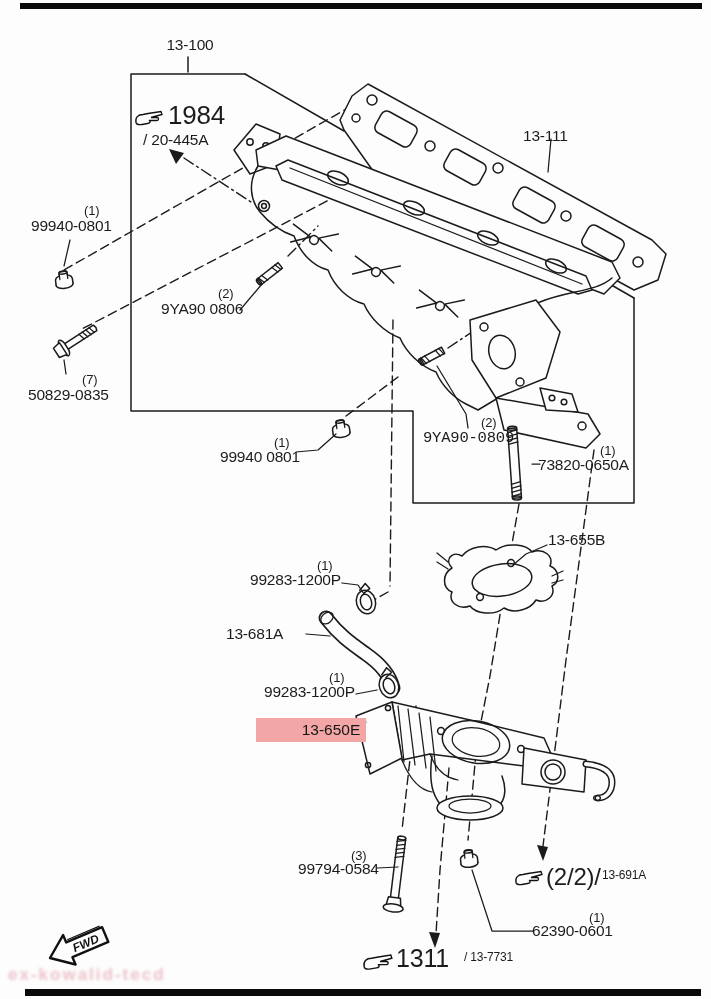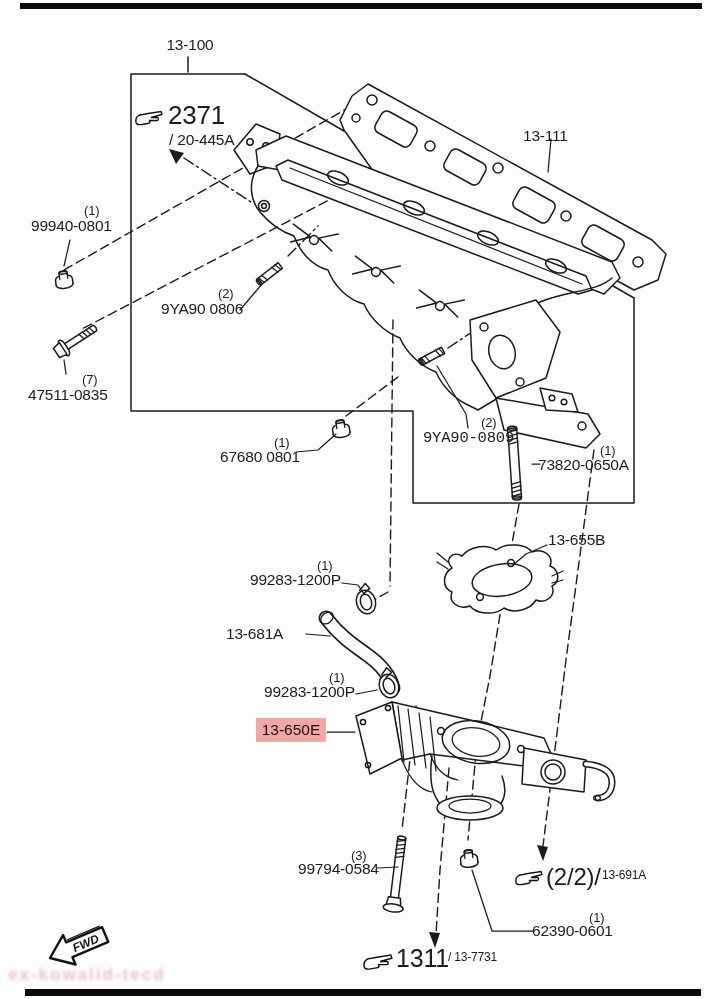--- a/index.html
+++ b/index.html
@@ -7,21 +7,21 @@
          font-family:"Liberation Sans",sans-serif;color:#161616;}
   .bar{position:absolute;background:#0a0a0a;}
   .lbl{position:absolute;white-space:nowrap;letter-spacing:-0.2px;color:#1c1c1c;}
   .pn{font-size:15.5px;}
   .qty{font-size:13px;}
   .big{font-size:26px;}
   .mid{font-size:24px;}
   .ref2{font-size:12px;}
   .hl{position:absolute;left:256px;top:718px;width:70px;height:24px;background:#f2a6a6;
       display:flex;align-items:center;justify-content:center;font-size:15.5px;color:#47191
-9;}
+9;padding-left:40px;}
   .icon{position:absolute;}
   svg{display:block;}
   #art{position:absolute;left:0;top:0;}
   .ln{fill:none;stroke:#1b1b1b;stroke-width:1.5;stroke-linejoin:round;stroke-linecap:round;}
   .fillw{fill:#fdfdfd;}
   .thin{stroke-width:1.25;}
   .dsh{stroke-dasharray:9 5;stroke-width:1.4;}
   .dshd{stroke-dasharray:11 4 2 4;stroke-width:1.4;}
   .blk{fill:#1b1b1b;stroke:none;}
   #watermark{position:absolute;left:8px;top:965px;font-size:17px;font-weight:bold;
@@ -242,36 +242,36 @@
     </g>
   </svg>
 
   <div class="lbl pn" style="left:160px;top:36px;width:60px;text-align:center;">13-100</div>
 
   <div class="icon" style="left:134px;top:108px;">
     <svg width="30" height="20" viewBox="0 0 30 17">
       <path d="M2,13 C1,8 4,5 9,5 L14,4 L27,2 L28,5 L17,8 L23,8 C25,8 25,11 23,11 L15,11 C17,12 16,14 13.5,14 L8,15 C5,15.5 2.5,15 2,13 Z" fill="#fdfdfd" stroke="#111" stroke-width="1.3"></path>
     </svg>
   </div>
-  <div class="lbl big" style="left:168px;top:100px;">2371</div>
-  <div class="lbl pn" style="left:143px;top:131px;margin-left:26px;">/ 20-445A</div>
+  <div class="lbl big" style="left:168px;top:100px;">1984</div>
+  <div class="lbl pn" style="left:143px;top:131px;">/ 20-445A</div>
 
   <div class="lbl qty" style="left:84px;top:203px;">(1)</div>
   <div class="lbl pn" style="left:31px;top:217px;">99940-0801</div>
 
   <div class="lbl qty" style="left:218px;top:286px;">(2)</div>
   <div class="lbl pn" style="left:161px;top:300px;">9YA90 0806</div>
 
   <div class="lbl qty" style="left:82px;top:372px;">(7)</div>
-  <div class="lbl pn" style="left:28px;top:386px;">47511-0835</div>
+  <div class="lbl pn" style="left:28px;top:386px;">50829-0835</div>
 
   <div class="lbl pn" style="left:523px;top:119px;margin-top:8px;">13-111</div>
 
   <div class="lbl qty" style="left:274px;top:435px;">(1)</div>
-  <div class="lbl pn" style="left:220px;top:448px;">67680 0801</div>
+  <div class="lbl pn" style="left:220px;top:448px;">99940 0801</div>
 
   <div class="lbl qty" style="left:481px;top:415px;">(2)</div>
   <div class="lbl pn" style="left:423px;top:429px;font-family:Liberation Mono, monospace;">9YA90-0809</div>
 
   <div class="lbl qty" style="left:600px;top:443px;">(1)</div>
   <div class="lbl pn" style="left:538px;top:456px;">73820-0650A</div>
 
   <div class="lbl pn" style="left:548px;top:531px;">13-655B</div>
 
   <div class="lbl qty" style="left:317px;top:558px;">(1)</div>
@@ -299,16 +299,16 @@
 
   <div class="lbl qty" style="left:589px;top:910px;">(1)</div>
   <div class="lbl pn" style="left:532px;top:922px;">62390-0601</div>
 
   <div class="icon" style="left:362px;top:951px;">
     <svg width="32" height="22" viewBox="0 0 30 17">
       <path d="M2,13 C1,8 4,5 9,5 L14,4 L27,2 L28,5 L17,8 L23,8 C25,8 25,11 23,11 L15,11 C17,12 16,14 13.5,14 L8,15 C5,15.5 2.5,15 2,13 Z" fill="#fdfdfd" stroke="#111" stroke-width="1.3"></path>
     </svg>
   </div>
   <div class="lbl" style="left:396px;top:944px;font-size:25px;">1311</div>
-  <div class="lbl ref2" style="left:448px;top:950px;">/ 13-7731</div>
+  <div class="lbl ref2" style="left:464px;top:950px;">/ 13-7731</div>
 
   <div id="watermark">ex-kowalid-tecd</div>
 </div>
 
 </body></html>

